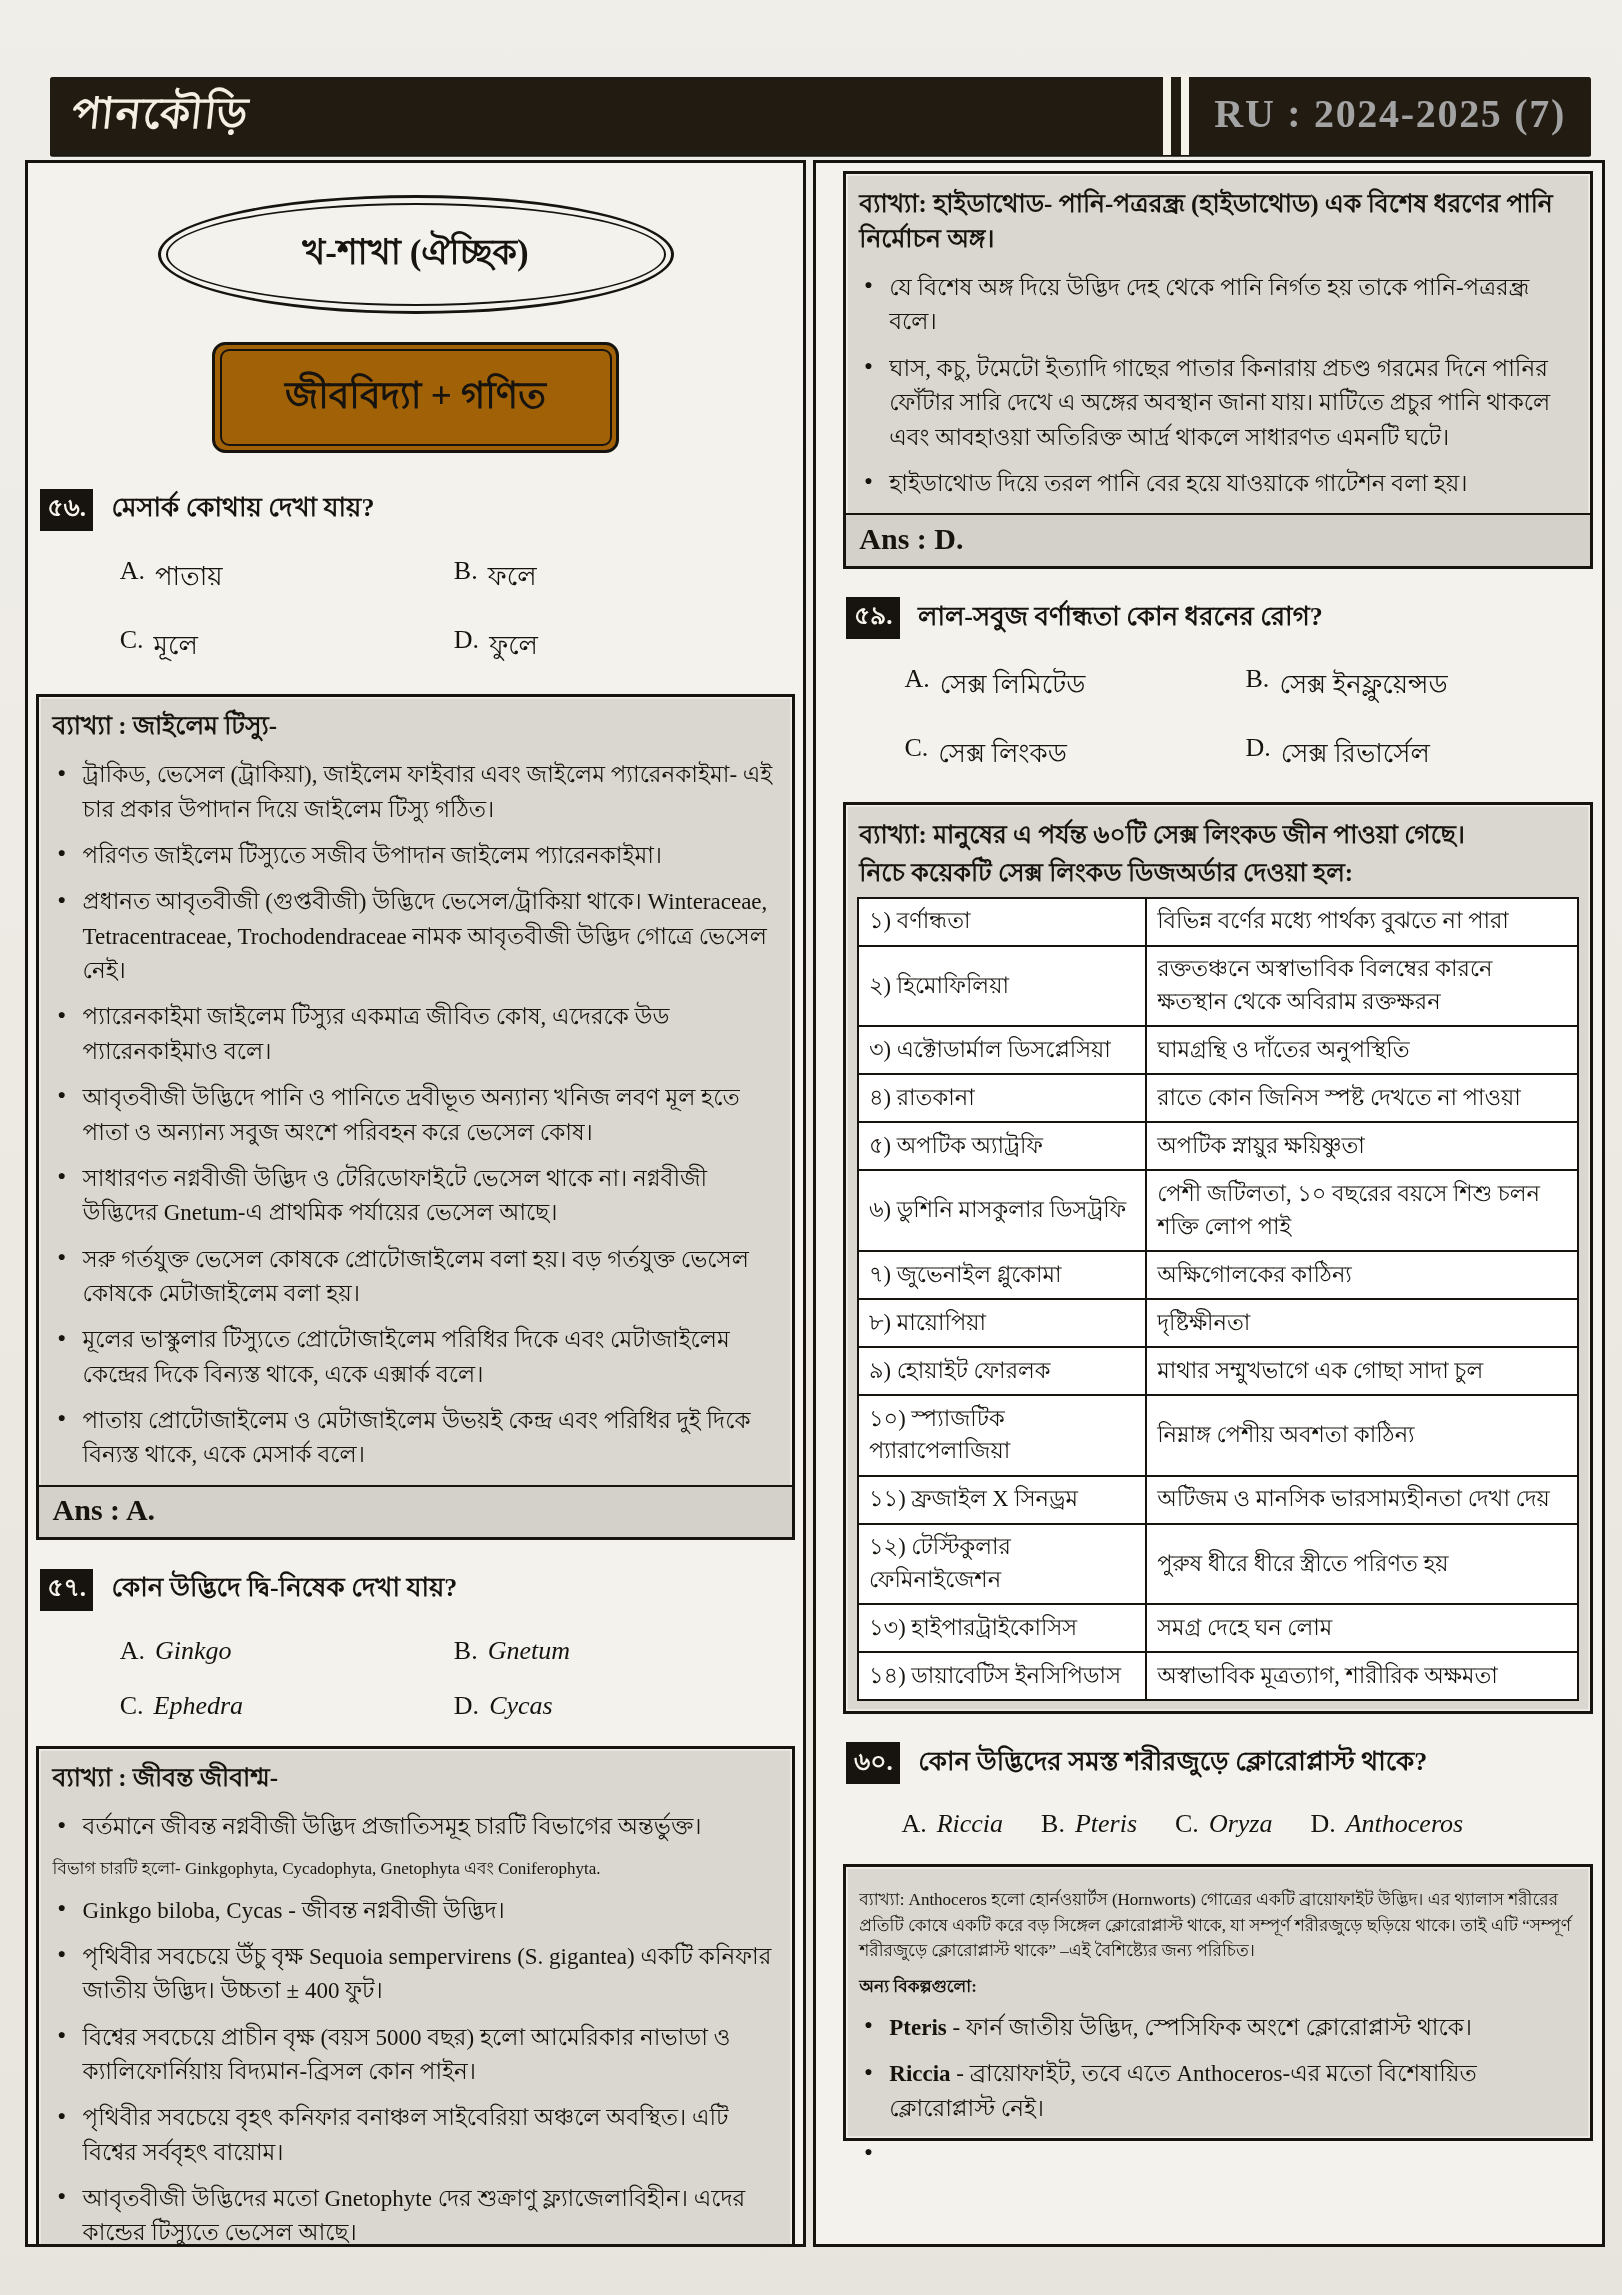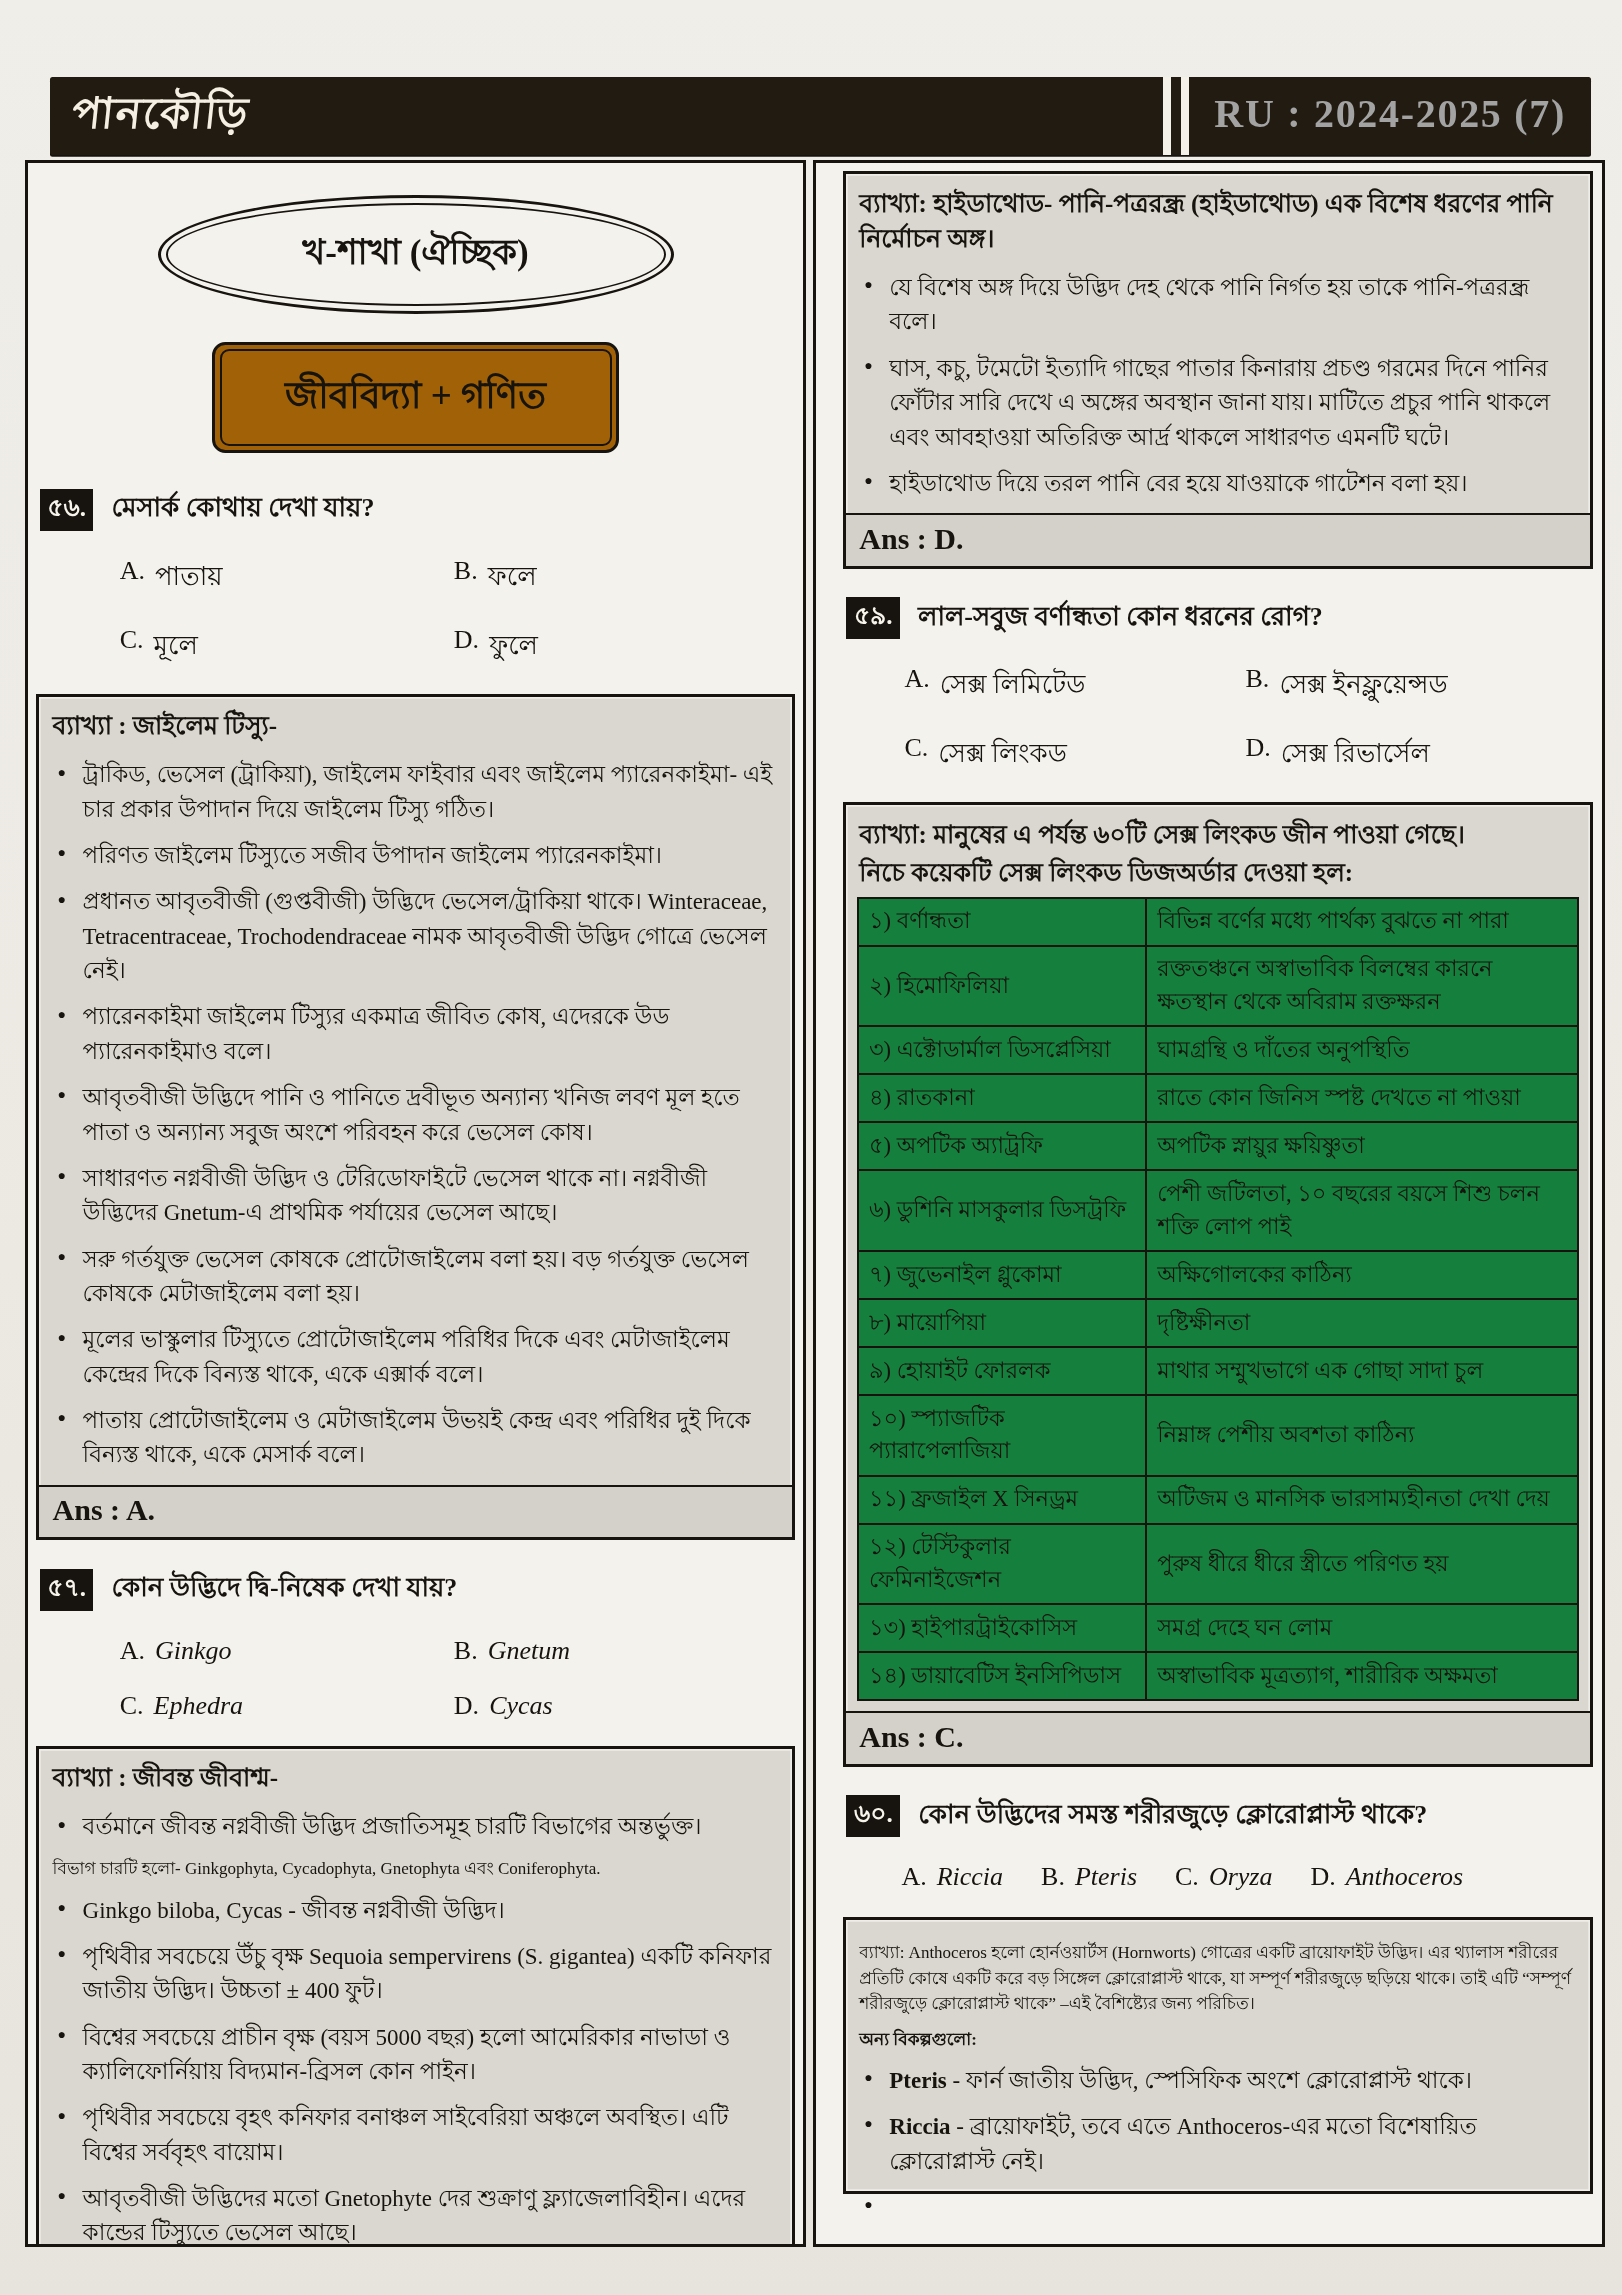--- a/index.html
+++ b/index.html
@@ -50,21 +50,21 @@
   .expl-title{font-weight:700;font-size:25px;padding:11.7px 13.3px 3.3px;line-height:1.4;}
   .expl ul{list-style:none;margin:5px 0 3.3px;padding:0 11.7px 0 13.3px;}
   .expl li{position:relative;padding-left:30px;margin:11.7px 0;font-size:23px;line-height:1.5;}
   .expl li::before{content:"●";position:absolute;left:5px;top:3.3px;font-size:14px;}
   .expl p{margin:10px 0;padding:0 13.3px;font-size:17px;line-height:1.5;}
   .lead-bold{font-weight:700;}
   .ans{border-top:2.5px solid #17130e;font-weight:700;font-size:30px;
     padding:6.7px 13.3px 10px;background:#d4d1ca;}
   
   .sx-table{width:calc(100% - 22px);margin:3.3px auto 10px;border-collapse:collapse;
-    background:#15803d;}
+    background:#ffffff;}
   .sx-table td{border:2.5px solid #17130e;font-size:22.5px;line-height:1.45;
     padding:6.7px 10px;vertical-align:middle;}
   .sx-table td.c1{width:40%;}
 </style>
 </head>
 <body>
 
 <div class="page">
 
   <div class="header-bar">
@@ -267,21 +267,20 @@
             <tr>
                 <td class="c1">১৩) হাইপারট্রাইকোসিস</td>
                 <td>সমগ্র দেহে ঘন লোম</td>
               </tr>
             <tr>
                 <td class="c1">১৪) ডায়াবেটিস ইনসিপিডাস</td>
                 <td>অস্বাভাবিক মূত্রত্যাগ, শারীরিক অক্ষমতা</td>
               </tr>
           </tbody>
         </table>
-        <div class="ans">Ans : C.</div>
       </div>
 
       <div class="qblock">
         <div class="q-head">
           <span class="q-badge">৬০.</span>
           <span class="q-text">কোন উদ্ভিদের সমস্ত শরীরজুড়ে ক্লোরোপ্লাস্ট থাকে?</span>
         </div>
         <div class="options one-row latin">
           <div class="opt">
               <span class="k">A.</span>

